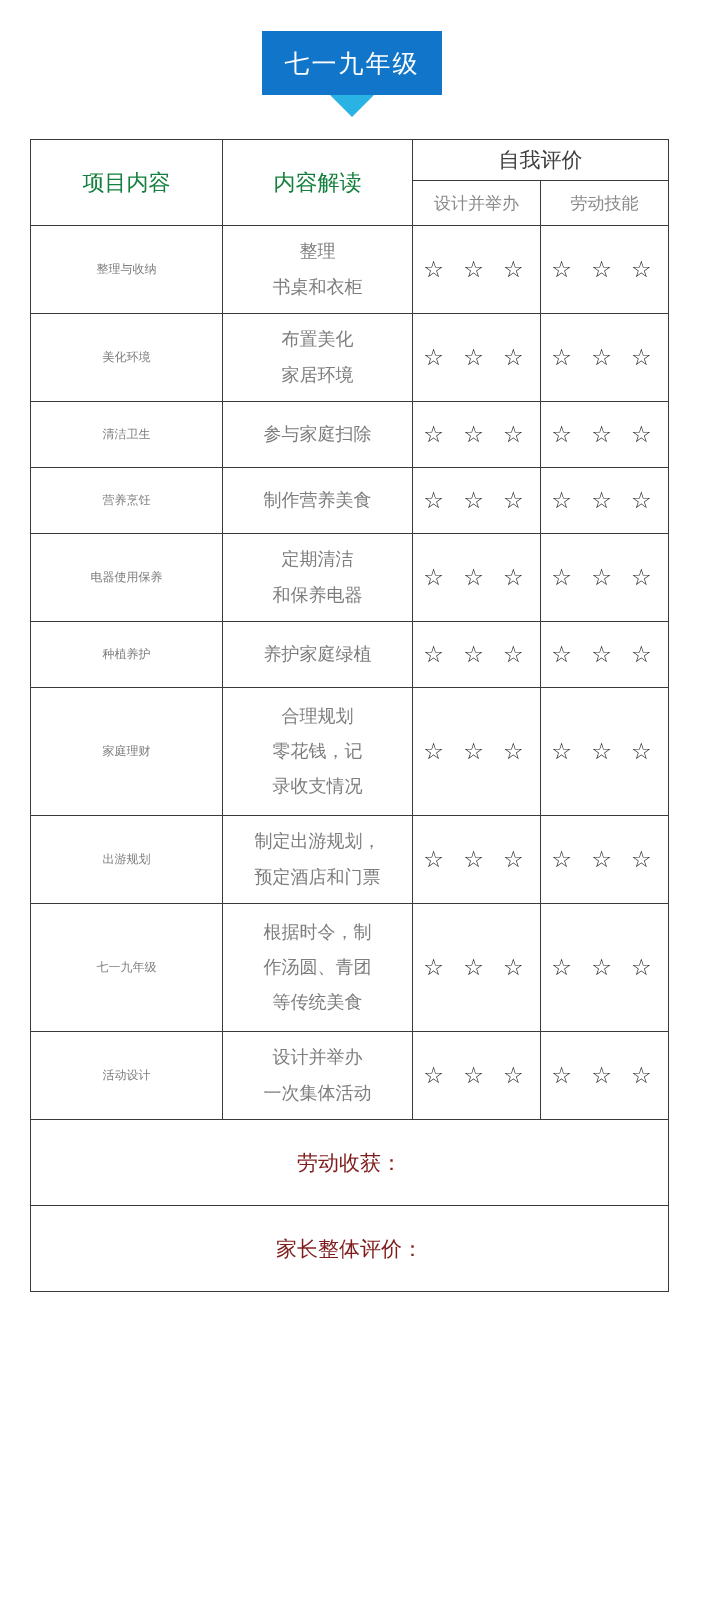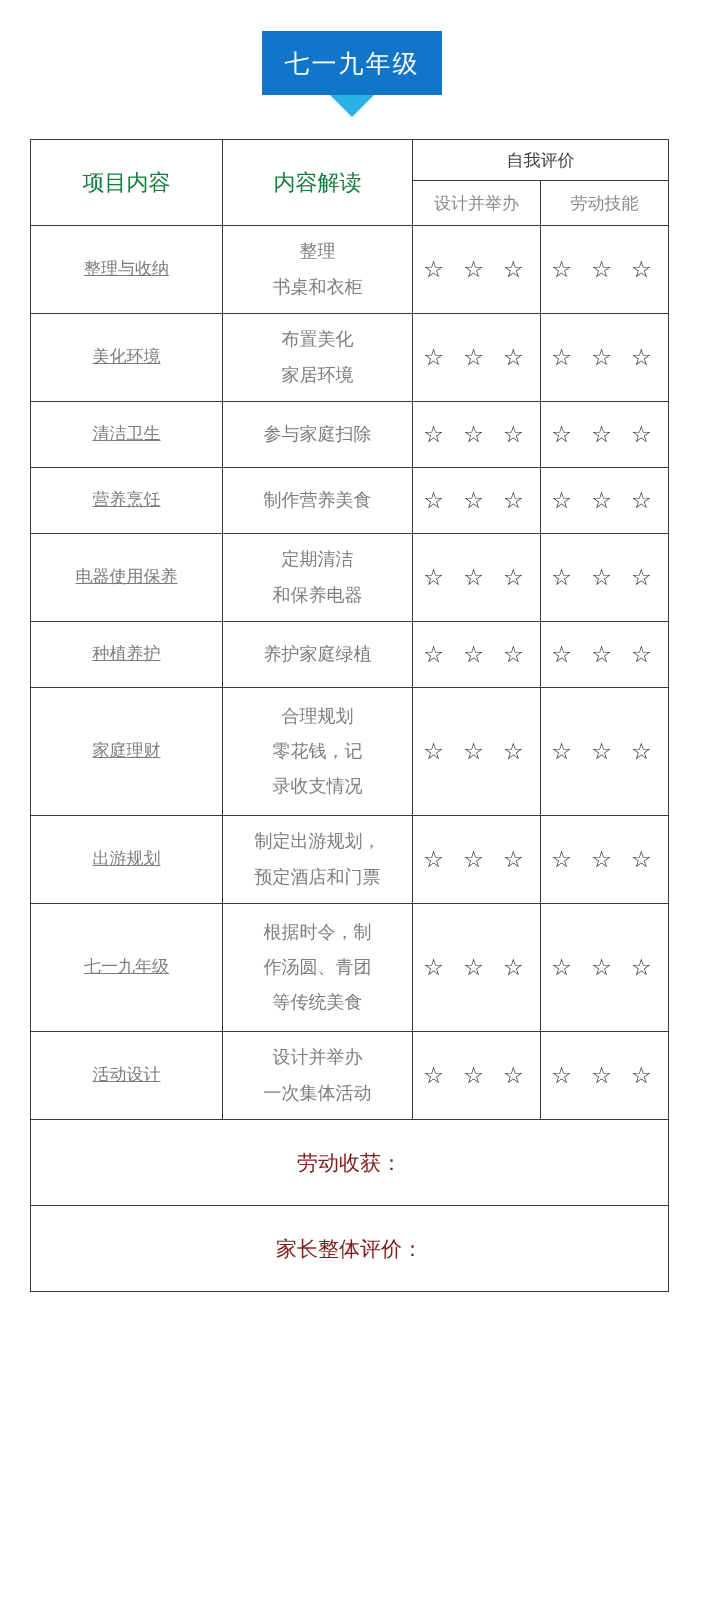--- a/index.html
+++ b/index.html
@@ -70,36 +70,35 @@
   col.c-part   { width: 128px; }
   col.c-skill  { width: 128px; }
 
   .th-main {
     font-size: 22px;
     color: #15803d;
     font-family: "DejaVu Sans", "Liberation Sans", sans-serif;
     height: 84px;
   }
   .th-group {
-    font-size: 17px;
+    font-size: 21px;
     color: #3f3f3f;
     font-family: "DejaVu Sans", "Liberation Sans", sans-serif;
     height: 40px;
   }
   .th-sub {
     font-size: 17px;
     color: #8a8a8a;
     height: 44px;
   }
 
   .cell-item {
-    font-size: 17px;
+    font-size: 12px;
     color: #7d7d7d;
     line-height: 1.55;
-    text-decoration: underline;
   }
   .cell-desc {
     font-size: 18px;
     color: #7d7d7d;
     line-height: 1.95;
     padding: 6px 4px;
   }
   .cell-desc .line { display: block; }
 
   .stars {

